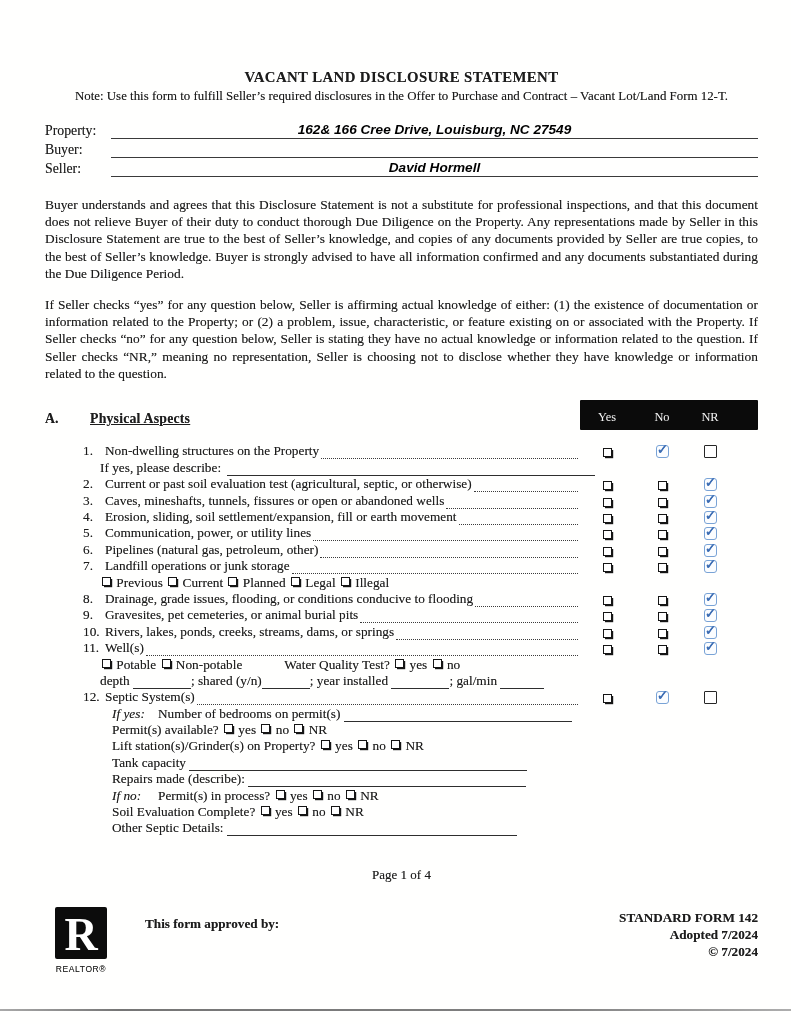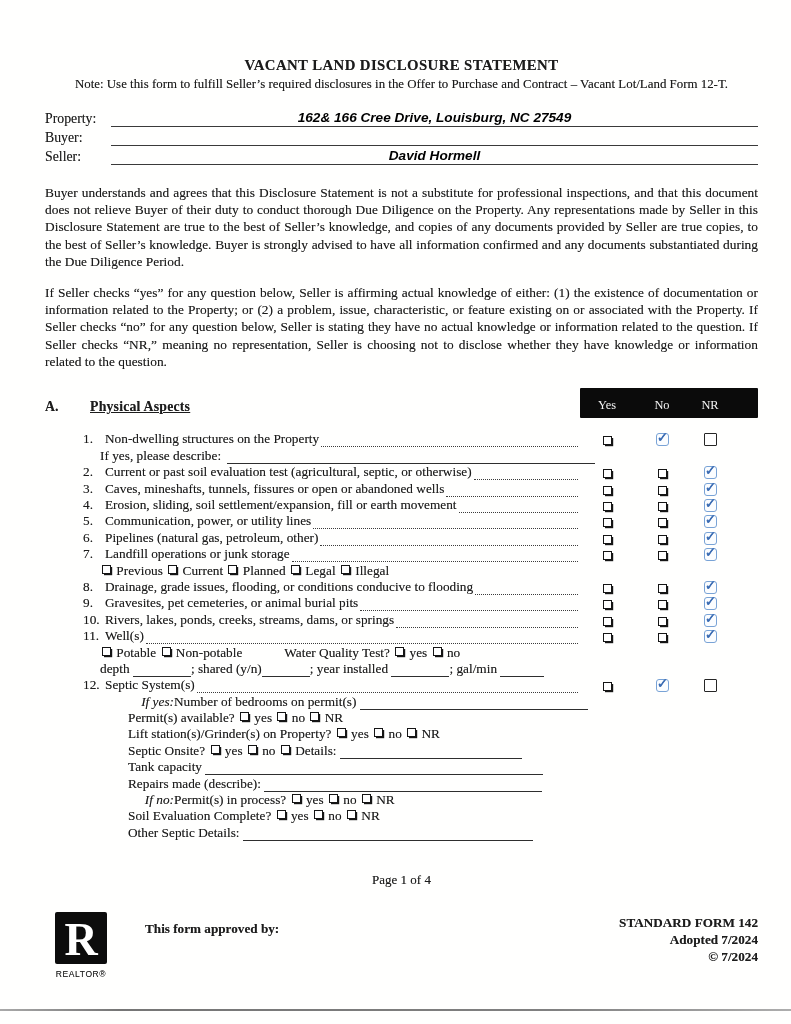--- a/index.html
+++ b/index.html
@@ -9,21 +9,21 @@
     background:#fffffe;
     overflow:hidden;
     font-family:"Liberation Serif", serif;
     color:#1c1c1c;
     box-sizing:border-box;
     padding:57px 33px 0 45px;
     text-shadow:0 0 .4px rgba(20,20,20,.45);
   }
   
   .title{
-    text-align:center;font-weight:bold;font-size:14.8px;letter-spacing:.4px;
+    text-align:center;font-weight:bold;font-size:14.8px;letter-spacing:.4px;margin-top:12px;
   }
   .note{
     text-align:center;font-size:12.9px;margin-top:3px;
   }
   .note b{font-weight:normal;}
   
   .parties{margin-top:17px;font-size:13.8px;}
   .prow{display:flex;align-items:flex-end;height:18px;margin-bottom:1px;}
   .plabel{width:66px;flex:none;}
   .pline{
@@ -99,21 +99,21 @@
   .subrow{
     display:flex;align-items:flex-end;height:16.4px;margin-left:17px;
     white-space:pre;
   }
   .blank{
     display:inline-block;border-bottom:1.5px solid #2e2e2e;height:13px;flex:none;
   }
   .blank-grow{flex:1;border-bottom:1.5px solid #2e2e2e;height:13px;}
   .if-label{font-style:italic;width:46px;flex:none;}
   .septic{margin-left:29px;}
-  .septic .subrow{margin-left:16px;text-align:right;}
+  .septic .subrow{margin-left:0;}
   .sep-indent{margin-left:46px;}
   .gap40{width:42px;flex:none;}
   
   .pagenum{text-align:center;font-size:13px;margin-top:31px;}
   .footer{display:flex;margin-top:24px;align-items:flex-start;}
   .logo-block{width:62px;flex:none;margin-left:5px;text-align:center;}
   .logo-caption{font-size:8.5px;letter-spacing:.6px;margin-top:1px;font-family:"Liberation Sans",sans-serif;}
   .approved{margin-left:33px;font-weight:bold;font-size:13.2px;line-height:17px;margin-top:8px;}
   .foot-spacer{flex:1;}
   .formref{text-align:right;font-weight:bold;font-size:13.2px;line-height:17px;margin-top:2px;}
@@ -394,24 +394,20 @@
         <span>Number of bedrooms on permit(s) </span>
         <span class="blank" style="width:228px;"></span>
       </div>
       <div class="subrow sep-indent">
         <span>Permit(s) available? <span class="cbx printed-box inline-box"></span> yes <span class="cbx printed-box inline-box"></span> no <span class="cbx printed-box inline-box"></span> NR</span>
       </div>
       <div class="subrow sep-indent">
         <span>Lift station(s)/Grinder(s) on Property? <span class="cbx printed-box inline-box"></span> yes <span class="cbx printed-box inline-box"></span> no <span class="cbx printed-box inline-box"></span> NR</span>
       </div>
       <div class="subrow sep-indent">
-        <span>Septic Onsite? <span class="cbx printed-box inline-box"></span> yes <span class="cbx printed-box inline-box"></span> no <span class="cbx printed-box inline-box"></span> Details: </span>
-        <span class="blank" style="width:182px;"></span>
-      </div>
-      <div class="subrow sep-indent">
         <span>Tank capacity </span>
         <span class="blank" style="width:338px;"></span>
       </div>
       <div class="subrow sep-indent">
         <span>Repairs made (describe): </span>
         <span class="blank" style="width:278px;"></span>
       </div>
       <div class="subrow">
         <span class="if-label">If no:</span>
         <span>Permit(s) in process? <span class="cbx printed-box inline-box"></span> yes <span class="cbx printed-box inline-box"></span> no <span class="cbx printed-box inline-box"></span> NR</span>

